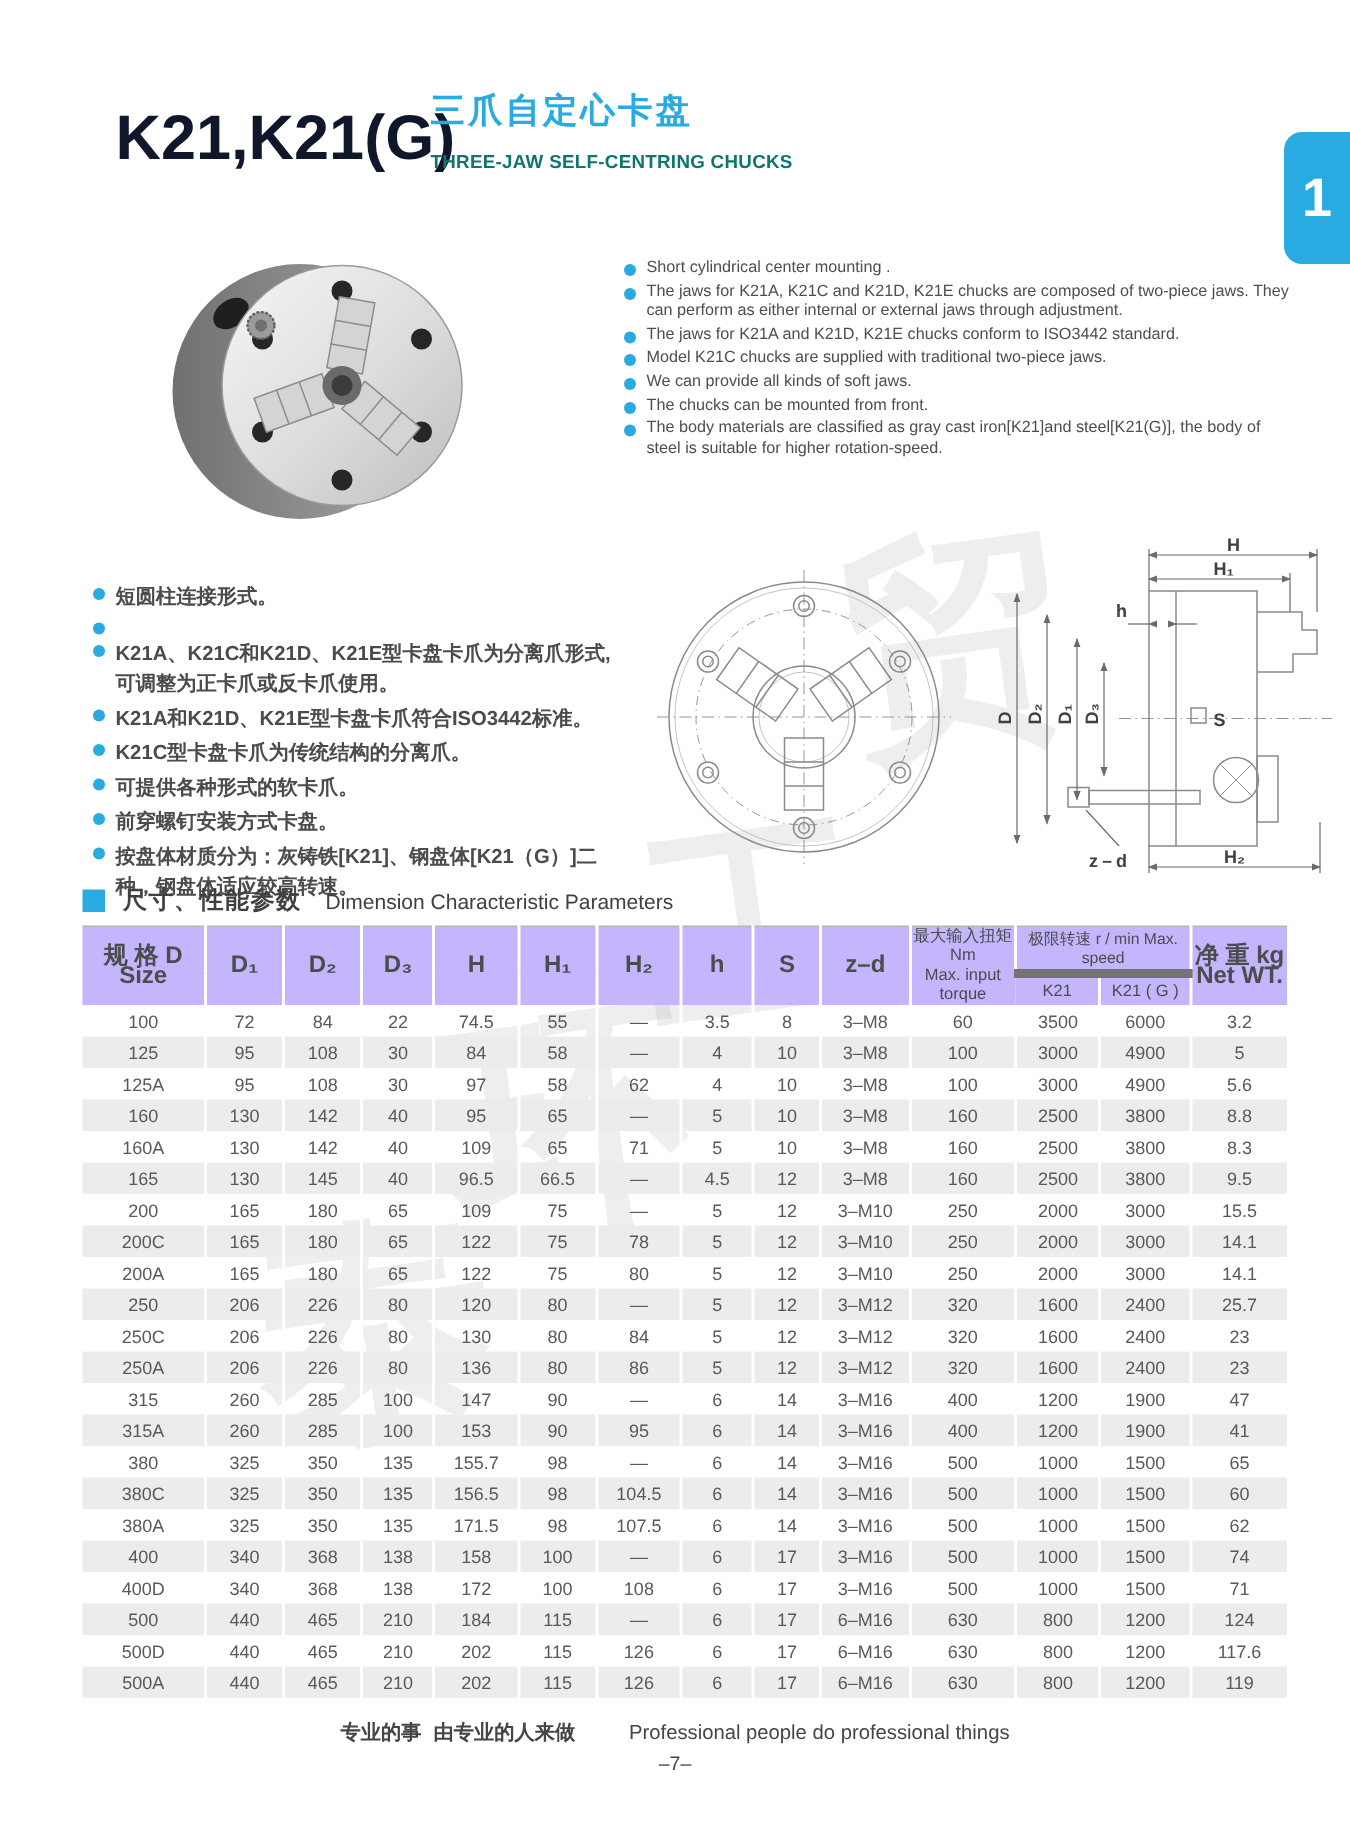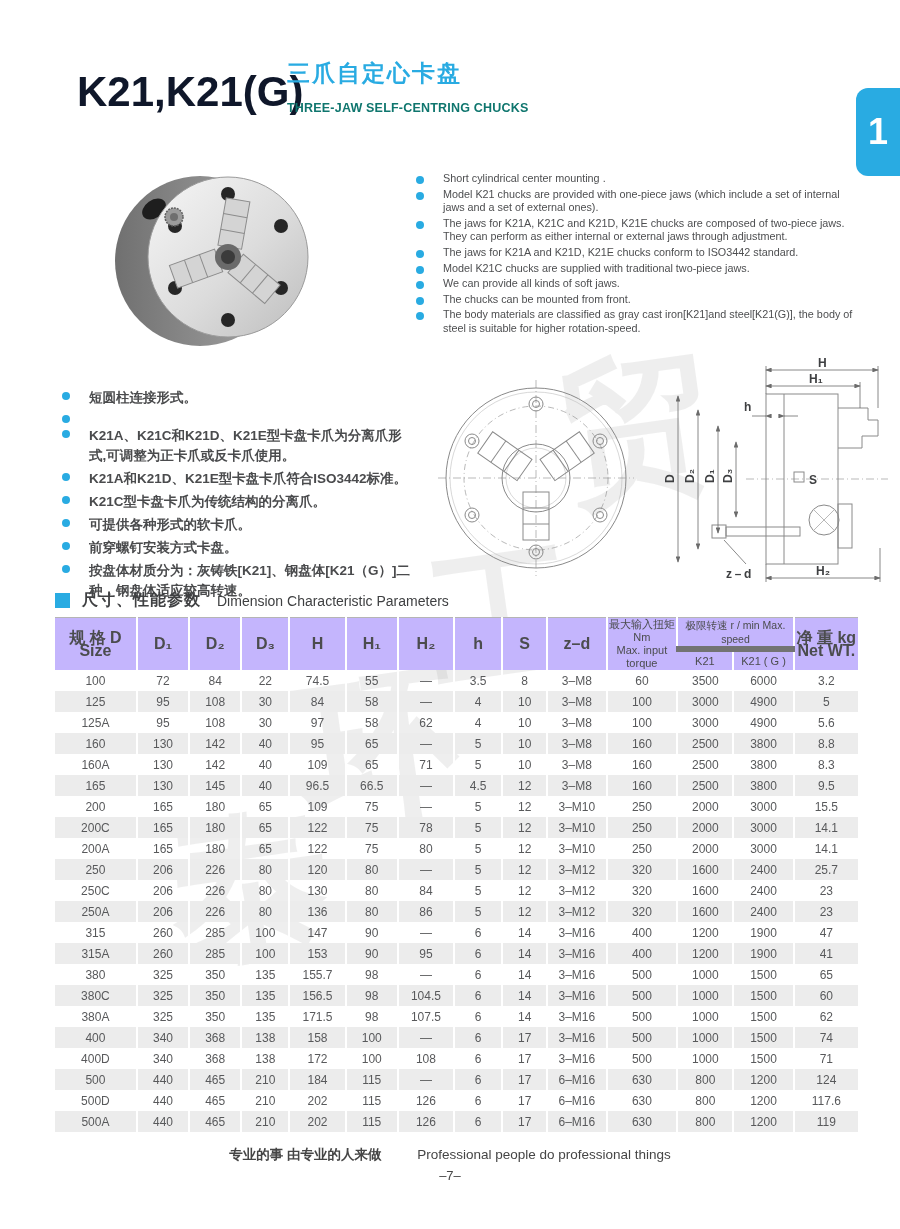--- a/index.html
+++ b/index.html
@@ -7,21 +7,21 @@
         font-family:"Liberation Sans", sans-serif;color:#58595b;}
   
   #model-title{position:absolute;left:62px;top:68px;font-size:42px;font-weight:bold;color:#0f172a;letter-spacing:0;margin-left:15px;}
   #title-zh{position:absolute;left:287px;top:58px;font-size:23px;font-weight:bold;color:#29abe2;letter-spacing:2px;}
   #title-en{position:absolute;left:287px;top:101px;font-size:12.5px;font-weight:bold;color:#0f766e;letter-spacing:0.2px;}
   #chapter-tab{position:absolute;right:0;top:88px;width:44px;height:88px;background:#29abe2;
      border-radius:12px 0 0 12px;display:flex;align-items:center;justify-content:center;
      color:#fff;font-size:36px;font-weight:bold;}
   
   ul.feat{list-style:none;margin:0;padding:0;}
-  ul.feat li{display:flex;align-items:flex-start;margin:0 0 3px 0;gap:12px;}
+  ul.feat li{display:flex;align-items:flex-start;margin:0 0 3px 0;}
   ul.feat .dot{flex:0 0 8px;width:8px;height:8px;border-radius:50%;background:#29abe2;margin:3px 7px 0 0;}
   #features-en{position:absolute;left:416px;top:172px;width:448px;font-size:10.8px;line-height:13.6px;color:#4d4e50;}
   #features-en li{margin-bottom:2px;}
   #features-zh{position:absolute;left:62px;top:388px;width:348px;font-size:13.5px;line-height:20px;
      font-weight:bold;color:#4a4b4d;}
   #features-zh li{margin-bottom:3px;}
   #features-zh .dot,#features-en .dot{margin-top:4px;}
   
   #photo{position:absolute;left:110px;top:165px;}
   #drawing{position:absolute;left:426px;top:356px;}
@@ -38,21 +38,21 @@
   #spec-table thead th{background:#c4b5fd;color:#4b4c4e;}
   #spec-table thead tr:first-child th{height:26px;}
   #spec-table thead tr:last-child th{height:17px;border-top:6px solid #737373;font-size:11px;}
   #spec-table thead .two-line{font-size:11px;line-height:13px;}
   #spec-table thead .big{font-size:16px;font-weight:bold;}
   #spec-table thead .group{font-size:10.5px;}
   #spec-table tbody td{height:21px;}
   #spec-table tbody tr:nth-child(even) td{background:#ececec;}
   
   #footer{position:absolute;left:0;top:1146px;width:900px;text-align:center;font-size:13.5px;color:#454545;}
-  #footer .zh{font-weight:bold;margin-right:32px;}
+  #footer .zh{font-weight:bold;margin-right:32px;font-family:Liberation Mono, monospace;}
   #page-num{position:absolute;left:0;top:1168px;width:900px;text-align:center;font-size:13px;color:#454545;}
   
   .wm{position:absolute;color:#9c9c9c;opacity:0.16;font-weight:bold;pointer-events:none;
       font-family:"DejaVu Serif", serif;}
   svg text{font-family:"Liberation Sans", sans-serif;}
 </style>
 </head>
 <body>
 
 <div id="page">
@@ -112,24 +112,20 @@
         <circle cx="0" cy="0" r="7" fill="#3b3b3b"></circle>
     </g>
     <circle cx="64" cy="52" r="9" fill="#9b9b9b" stroke="#5f5f5f" stroke-width="1.5" stroke-dasharray="2 1"></circle>
     <circle cx="64" cy="52" r="4" fill="#6f6f6f"></circle>
   </svg>
 
   <ul id="features-en" class="feat">
       <li>
         <span class="dot"></span>
         <span>Short cylindrical center mounting .</span>
-      </li>
-      <li>
-        <span class="dot"></span>
-        <span>Model K21 chucks are provided with one-piece jaws (which include a set of internal jaws and a set of external ones).</span>
       </li>
       <li>
         <span class="dot"></span>
         <span>The jaws for K21A, K21C and K21D, K21E chucks are composed of two-piece jaws. They can perform as either internal or external jaws through adjustment.</span>
       </li>
       <li>
         <span class="dot"></span>
         <span>The jaws for K21A and K21D, K21E chucks conform to ISO3442 standard.</span>
       </li>
       <li>

